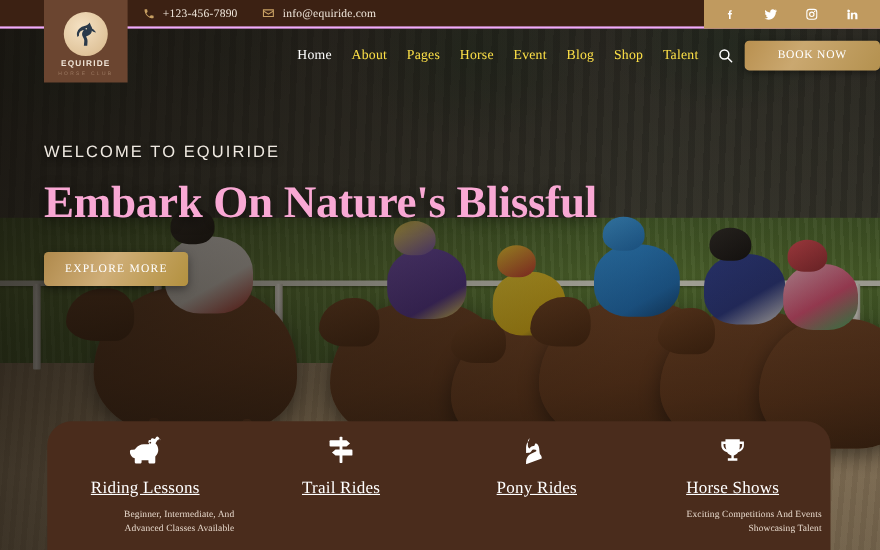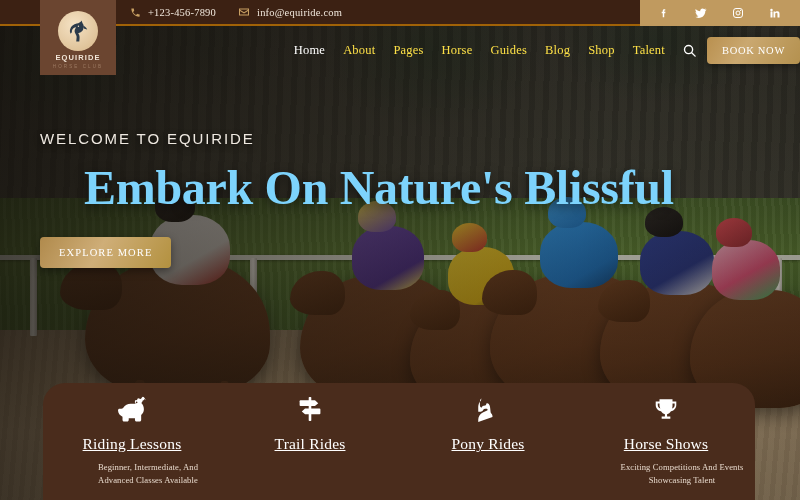--- a/index.html
+++ b/index.html
@@ -75,21 +75,21 @@
   
   .overlay {
     position:absolute; inset:0;
     background:linear-gradient(100deg, rgba(18,14,10,.78) 0%, rgba(22,17,12,.52) 38%, rgba(20,15,11,.30) 70%, rgba(20,15,11,.34) 100%);
   }
 
   
   .topbar {
     position:absolute; left:0; top:0; width:100%; height:26px;
     background:#3c2113;
-    border-bottom:2px solid #a16207;
+    border-bottom:2px solid #f0abfc;
     display:flex; align-items:center;
     z-index:20;
   }
   .topbar-left { display:flex; align-items:center; gap:22px; margin-left:130px; }
   .tb-item { display:flex; align-items:center; gap:7px; color:#f0e7dc; font-size:10.5px; letter-spacing:.2px; }
   .tb-ic { color:#c8a063; display:flex; }
   .topbar-right {
     position:absolute; right:0; top:0; height:26px; width:160px;
     background:#c09a5f; display:flex; align-items:center; justify-content:center; gap:25px;
   }
@@ -118,37 +118,36 @@
   }
   .nav a {
     color:#fde047; font-size:12.5px; text-decoration:none;
     padding:0 9px; letter-spacing:.2px; white-space:nowrap;
   }
   .nav a:first-child{ color:#fff; }
   .search-btn { margin:0 10px 0 8px; color:#fff; display:flex; align-items:center; cursor:pointer; }
   .book-btn {
     background:linear-gradient(120deg,#b9904f 0%,#caa870 40%,#b4914f 100%);
     color:#fff; border:none; border-radius:4px;
-    padding:8px 15px; font-size:10.5px; letter-spacing:.7px;
+    padding:8px 30px; font-size:10.5px; letter-spacing:.7px;
     font-family:"Liberation Serif",serif; cursor:pointer;
     box-shadow:0 2px 6px rgba(0,0,0,.35);
   }
 
   
   .hero-content { position:absolute; left:40px; top:130px; z-index:15; }
   .welcome {
     color:#efe9e1; font-size:15px; letter-spacing:1.9px;
     font-family:"Liberation Sans",sans-serif; font-weight:400;
     text-shadow:0 2px 6px rgba(0,0,0,.6);
   }
   .headline {
-    color:#7dd3fc; font-size:48px; line-height:1.12; font-weight:bold;
+    color:#f9a8d4; font-size:41px; line-height:1.12; font-weight:bold;
     margin-top:14px; letter-spacing:-.3px;
     text-shadow:0 3px 12px rgba(0,0,0,.6);
-    margin-left:44px;
   }
   .explore-btn {
     margin-top:22px;
     background:linear-gradient(120deg,#b08a4c 0%,#cfae78 45%,#b3913f 100%);
     color:#fff; border:none; border-radius:4px;
     padding:10px 19px; font-size:10.5px; letter-spacing:1.1px;
     font-family:"Liberation Serif",serif; cursor:pointer;
     box-shadow:0 3px 9px rgba(0,0,0,.4);
   }
 
@@ -157,21 +156,21 @@
     position:absolute; left:43px; top:383px; width:712px; height:130px;
     background:#4a2c1c; border-radius:22px 22px 0 0;
     display:flex; z-index:18; padding-top:12px;
   }
   .card { flex:1; display:flex; flex-direction:column; align-items:center; padding:0 8px; }
   .card-ic { color:#fff; height:28px; display:flex; align-items:center; justify-content:center; }
   .card-title {
     color:#fff; font-size:15.5px; margin-top:12px; letter-spacing:.2px;text-decoration:underline;
   }
   .card-desc {
-    color:#e7d9cc; font-size:8.6px; margin-top:8px; text-align:center;
+    color:#e7d9cc; font-size:8.6px; margin-top:8px; text-align:right;
     line-height:1.55; max-width:150px; letter-spacing:.1px;margin-left:32px;
   }
 </style>
 </head>
 <body>
 
 <div class="hero">
   <div class="bg-trees"></div>
   <div class="bg-grass"></div>
   <div class="bg-dirt"></div>
@@ -283,21 +282,21 @@
   </div>
   <div class="logo-name">EQUIRIDE</div>
   <div class="logo-sub">HORSE CLUB</div>
 </div>
 
 <nav class="nav">
   <a href="#">Home</a>
   <a href="#">About</a>
   <a href="#">Pages</a>
   <a href="#">Horse</a>
-  <a href="#">Guides</a>
+  <a href="#">Event</a>
   <a href="#">Blog</a>
   <a href="#">Shop</a>
   <a href="#">Talent</a>
   <span class="search-btn">
     <svg width="15" height="15" viewBox="0 0 24 24" fill="none" stroke="currentColor" stroke-width="2.2" stroke-linecap="round">
         <circle cx="10.5" cy="10.5" r="6.5"></circle>
         <line x1="15.5" y1="15.5" x2="21" y2="21"></line>
       </svg>
   </span>
   <button class="book-btn">BOOK NOW</button>

